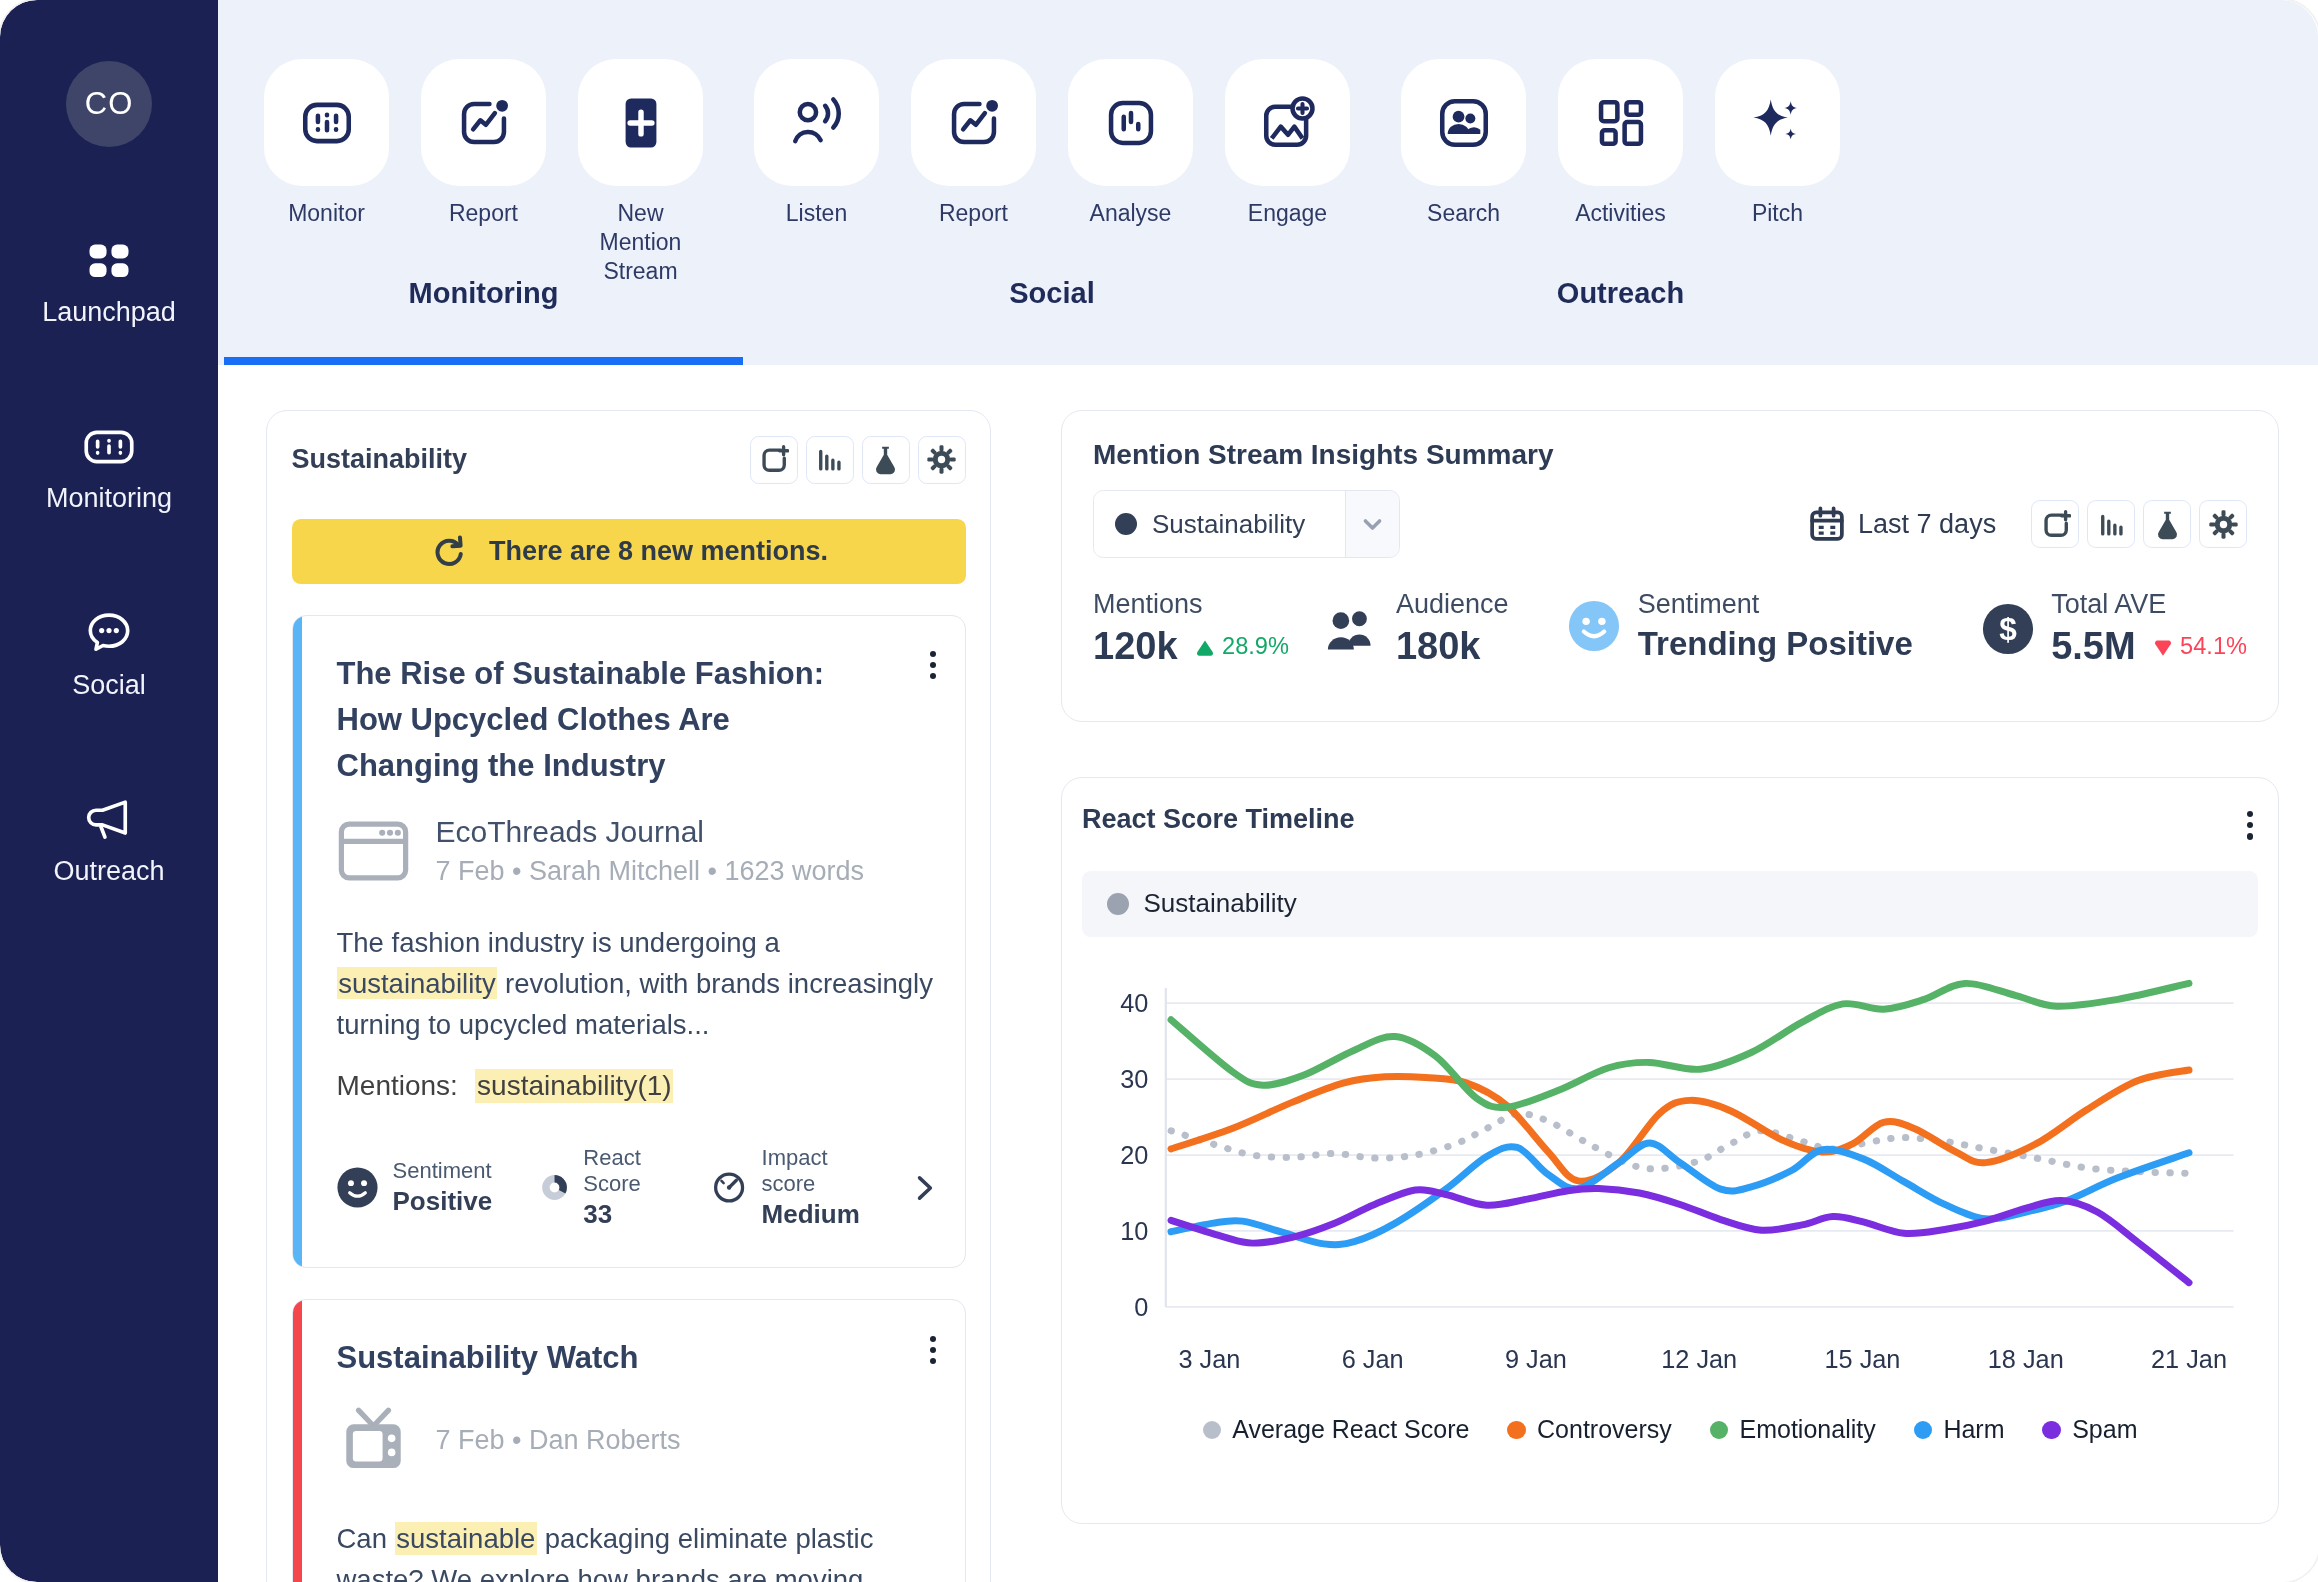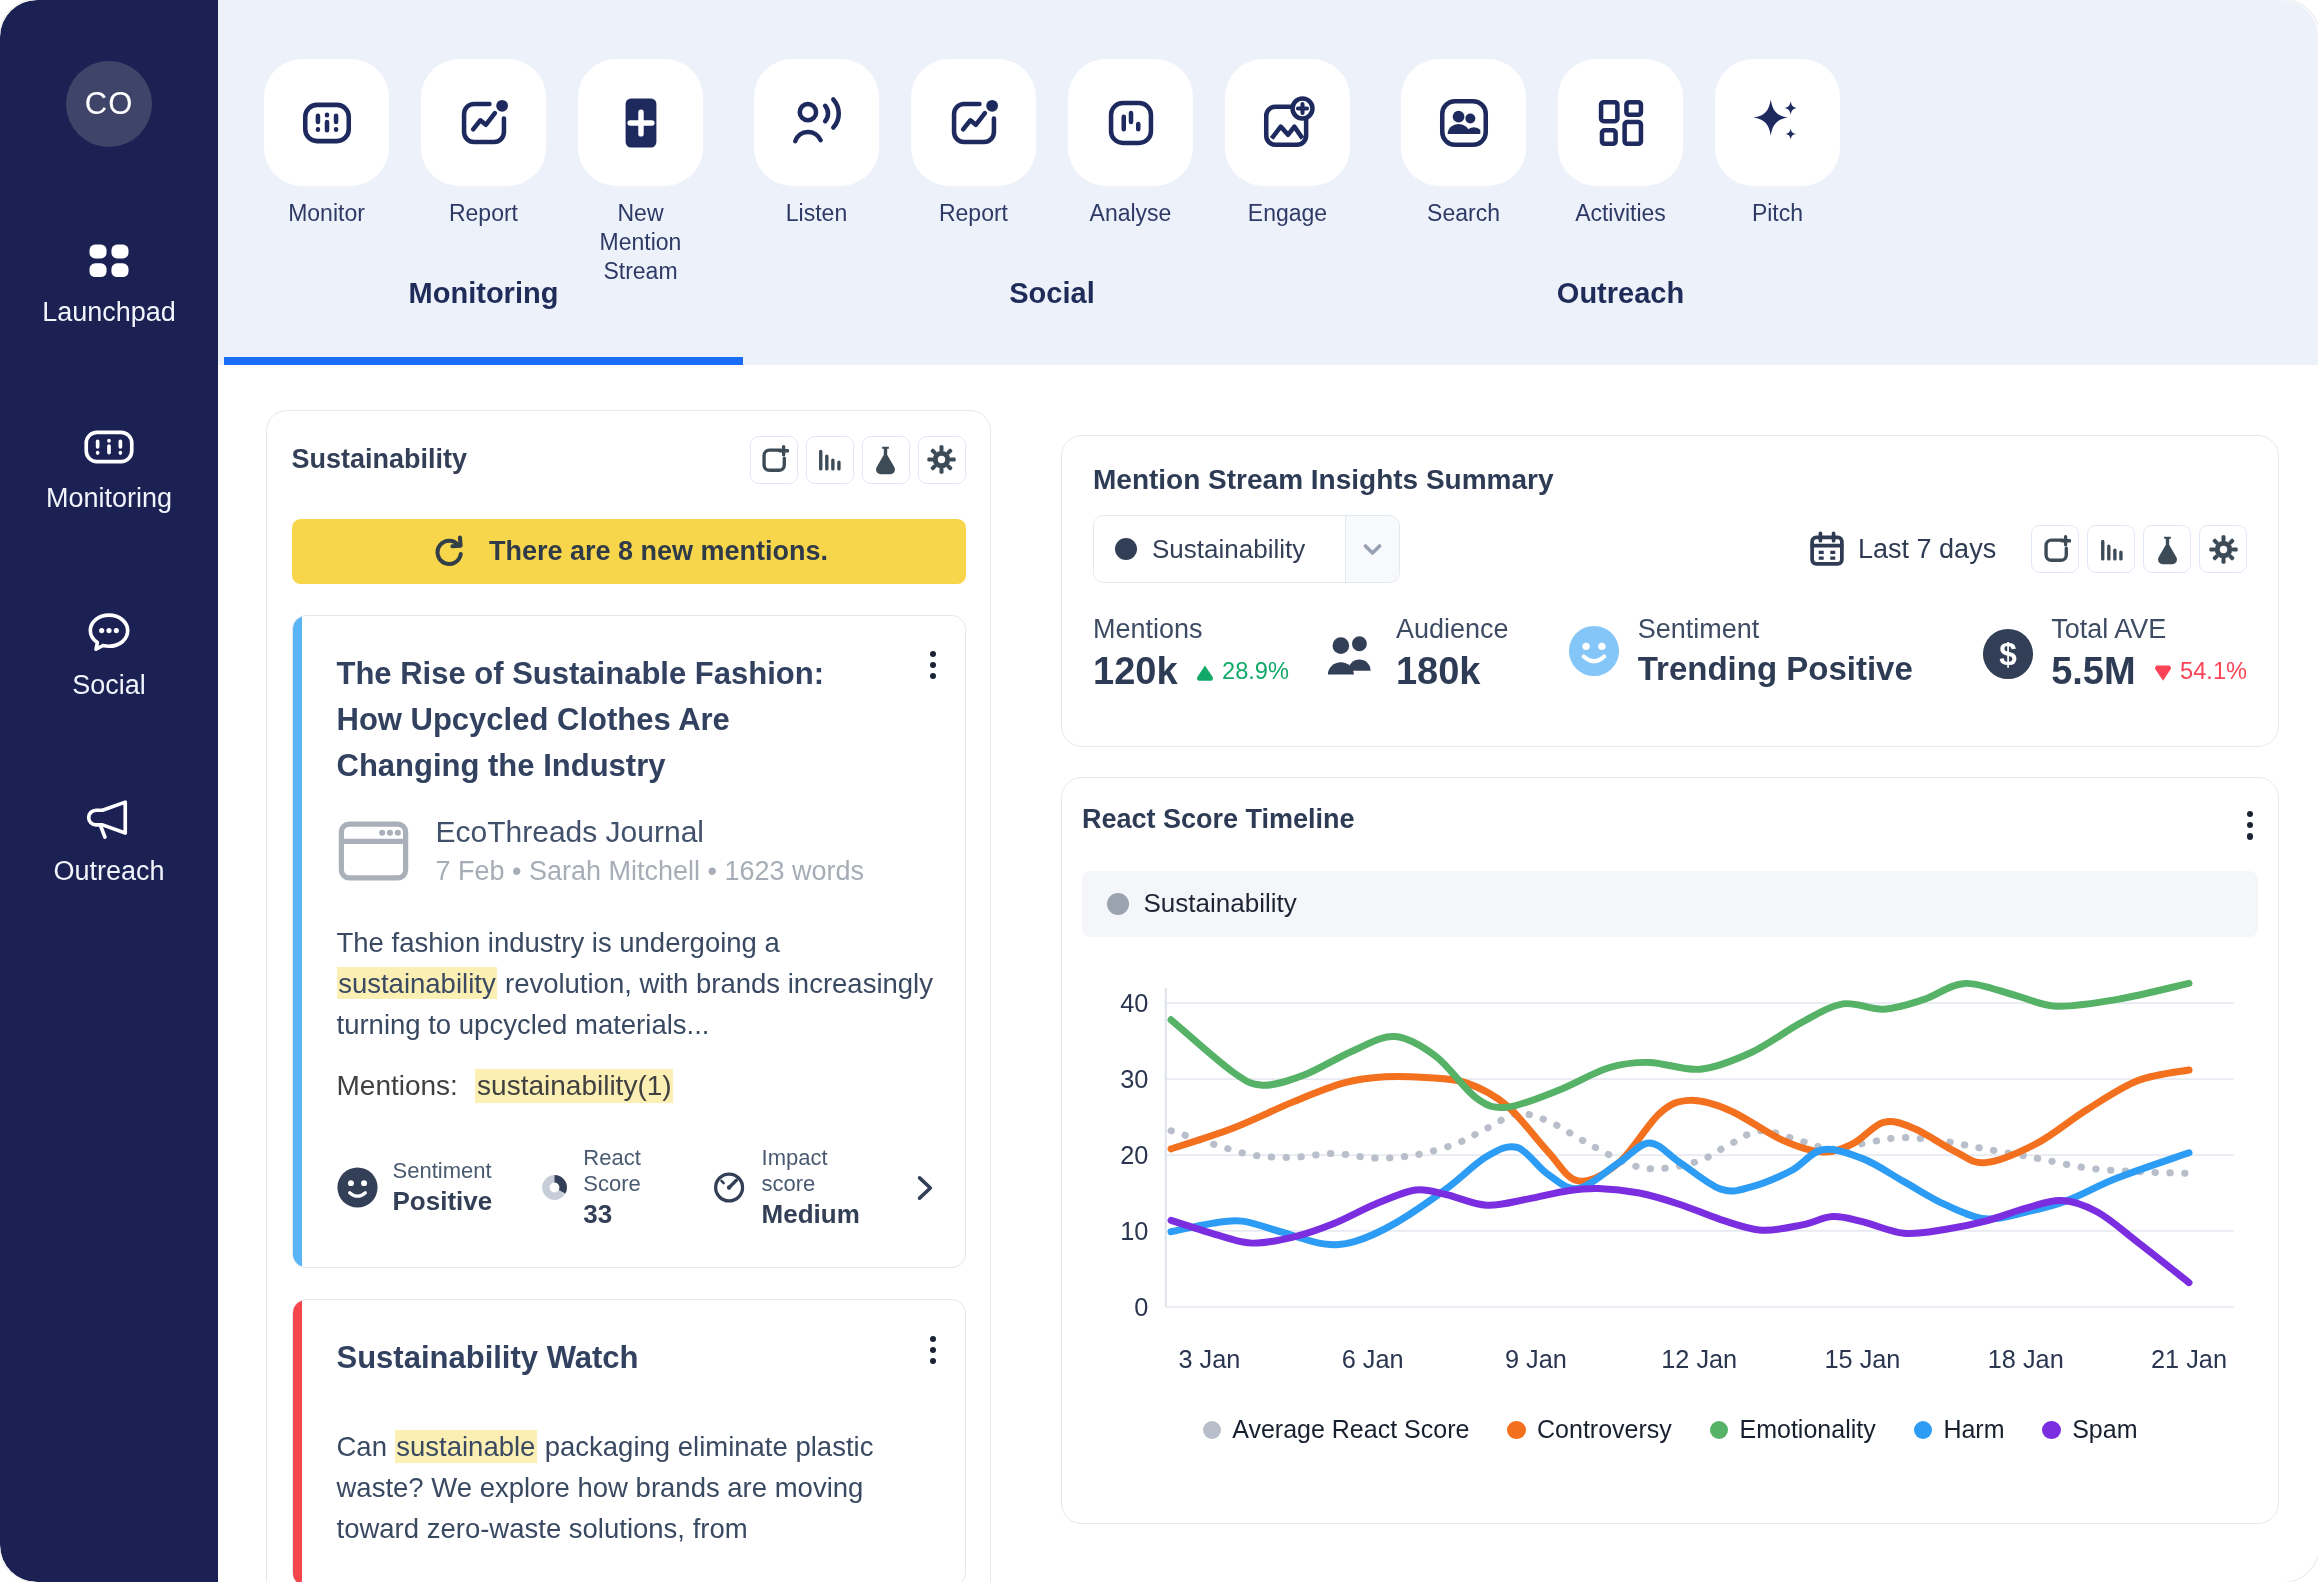--- a/index.html
+++ b/index.html
@@ -57,21 +57,21 @@
   .mcard-body{margin-top:35px;font-size:27.5px;line-height:41px;color:#3A4962;}
   .mentions-row{margin-top:24.5px;font-size:28px;color:#404040;display:flex;gap:17.5px;align-items:center;}
   .metrics{margin-top:42px;display:flex;align-items:center;gap:49px;}
   .metric{display:flex;align-items:center;gap:15px;}
   .metric .svgi{width:41px;height:41px;}
   .metric-label{font-size:22px;color:#4A5A70;}
   .metric-value{font-size:26px;font-weight:bold;color:#333F56;margin-top:2.6px;}
   .chev{margin-left:auto;width:26px;height:40px;cursor:pointer;}
 
   
-  .insights-panel{left:1061px;top:435px;width:1218px;height:312px;padding:28px 31px;}
+  .insights-panel{left:1061px;top:410px;width:1218px;height:312px;padding:28px 31px;}
   .ip-title{font-size:28px;font-weight:bold;color:#2E3B55;}
   .ip-controls{margin-top:19px;display:flex;align-items:center;}
   .dropdown{display:flex;align-items:stretch;width:307px;height:68px;border:1.7px solid #E2E7F0;border-radius:10.5px;overflow:hidden;cursor:pointer;}
   .dd-main{flex:1;display:flex;align-items:center;gap:15px;padding-left:21px;background:#fff;}
   .dd-dot{width:22px;height:22px;border-radius:50%;background:#333F56;}
   .dd-text{font-size:26px;color:#333F56;}
   .dd-caret{width:54px;border-left:1.7px solid #E2E7F0;background:#F7F9FC;display:flex;align-items:center;justify-content:center;}
   .dd-caret .svgi{width:23px;height:23px;}
   .ip-right{margin-left:auto;display:flex;align-items:center;gap:12.2px;}
   .ip-right .cal{width:38px;height:38px;color:#2E3B52;}
@@ -404,20 +404,32 @@
     </div>
 
     <div class="mcard">
       <div class="accent" style="background:#F4474B"></div>
       <div class="mcard-title">Sustainability Watch</div>
       <div class="kebab">
           <span></span>
           <span></span>
           <span></span>
         </div>
+      <div class="src-row">
+        <span class="svgi src-icon"><svg viewBox="0 0 84 80" width="100%" height="100%">
+              <path d="M24 4 L42 23 60 4" stroke="#A9B0BA" stroke-width="6.5" fill="none" stroke-linecap="round"></path>
+              <rect x="9" y="21" width="66" height="53" rx="9" fill="#A9B0BA"></rect>
+              <rect x="17" y="29" width="36" height="37" rx="4" fill="#fff"></rect>
+              <circle cx="64" cy="38" r="4.6" fill="#fff"></circle>
+              <circle cx="64" cy="55" r="4.6" fill="#fff"></circle>
+            </svg></span>
+        <div>
+          <div class="src-meta" style="margin-top:0">7 Feb • Dan Roberts</div>
+        </div>
+      </div>
       <div class="mcard-body" style="margin-top:45px"><span>Can </span><mark>sustainable</mark><span> packaging eliminate plastic waste? We explore how brands are moving toward zero-waste solutions, from</span></div>
     </div>
   </div>
 
   <div class="panel insights-panel">
     <div class="ip-title">Mention Stream Insights Summary</div>
     <div class="ip-controls">
       <div class="dropdown">
         <div class="dd-main">
           <span class="dd-dot"></span>

